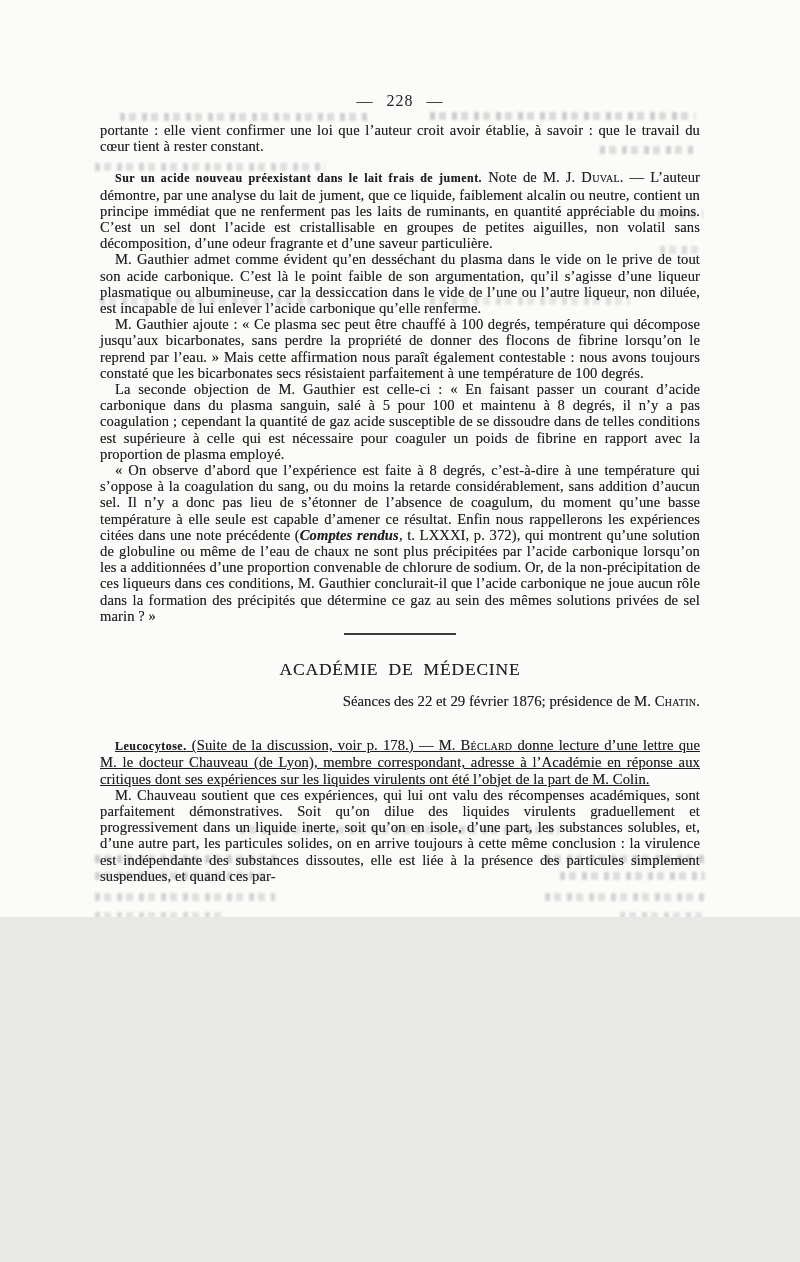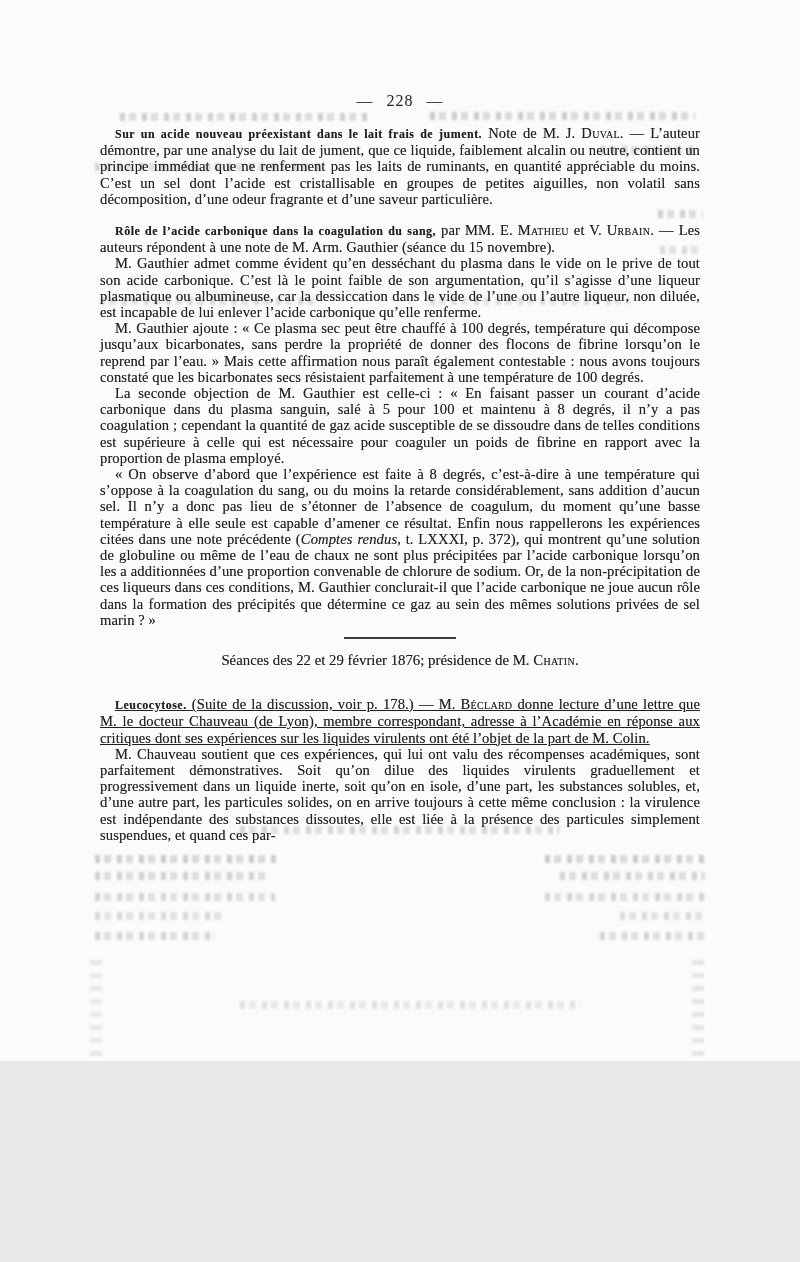--- a/index.html
+++ b/index.html
@@ -1,19 +1,19 @@
 <!DOCTYPE html>
 <html><head>
 <meta charset="utf-8">
 <style>
   html, body { margin: 0; padding: 0; background: #e8e8e6; }
   .page {
     position: relative;
     width: 800px;
-    height: 1061px;
+    height: 917px;
     background: #fbfbf9;
     overflow: hidden;
     font-family: "Liberation Serif", "DejaVu Serif", serif;
     color: #1f1f1f;
   }
   .column {
     position: absolute;
     left: 100px;
     top: 92px;
     width: 600px;
@@ -49,27 +49,27 @@
     margin-top: 24px;
     text-align: center;
     font-size: 17.5px;
     letter-spacing: 0.8px;
     word-spacing: 5px;
     color: #222;
     text-shadow: 0 0 0.4px rgba(25,25,25,0.5);
   }
   .subtitle {
     margin-top: 13px;
-    text-align: center;
+    text-align: right;
     font-size: 14.8px;
     text-shadow: 0 0 0.4px rgba(25,25,25,0.5);
   }
   .r-n { }
   .r-b { font-weight: 700; font-size: 12px; letter-spacing: 0.5px; }
-  .r-i { font-style: italic; }
+  .r-i { font-style: italic; font-weight: bold; }
   .r-sc { font-variant: small-caps; letter-spacing: 0.3px; }
   .ghost {
     position: absolute;
     height: 8px;
     filter: blur(1.1px);
     background: repeating-linear-gradient(90deg,
       rgba(95,95,100,0.55) 0 5px, rgba(95,95,100,0) 5px 9px,
       rgba(95,95,100,0.38) 9px 16px, rgba(95,95,100,0) 16px 22px);
   }
   .ghost-v {
@@ -106,25 +106,26 @@
     <div class="ghost" style="left:95px;top:932px;width:120px;opacity:.45"></div>
     <div class="ghost" style="left:600px;top:932px;width:105px;opacity:.45"></div>
     <div class="ghost" style="left:240px;top:1001px;width:340px;opacity:.3"></div>
     <div class="ghost-v" style="left:692px;top:960px;height:120px;opacity:.35"></div>
     <div class="ghost-v" style="left:90px;top:960px;height:120px;opacity:.3"></div>
   </div>
 
   <div class="column">
     <div class="pagenum">— 228 —</div>
 
+  <p class="para no-indent"><span class="r-n">portante : elle vient confirmer une loi que l’auteur croit avoir établie, à savoir : que le travail du cœur tient à rester constant.</span></p>
       <p class="para sect"><span class="r-b">Sur un acide nouveau préexistant dans le lait frais de jument.</span><span class="r-n"> Note de M. J. </span><span class="r-sc">Duval</span><span class="r-n">. — L’auteur démontre, par une analyse du lait de jument, que ce liquide, faiblement alcalin ou neutre, contient un principe immédiat que ne renferment pas les laits de ruminants, en quantité appréciable du moins. C’est un sel dont l’acide est cristallisable en groupes de petites aiguilles, non volatil sans décomposition, d’une odeur fragrante et d’une saveur particulière.</span></p>
-      <p class="para sect"><span class="r-b">Rôle de l’acide carbonique dans la coagulation du sang,</span><span class="r-n"> par MM. E. </span><span class="r-sc">Mathieu</span><span class="r-n"> et V. </span><span class="r-sc">Urbain</span><span class="r-n">. — Les auteurs répondent à une note de M. Arm. Gauthier (séance du 15 novembre).</span></p>
       <p class="para"><span class="r-n">M. Gauthier admet comme évident qu’en desséchant du plasma dans le vide on le prive de tout son acide carbonique. C’est là le point faible de son argumentation, qu’il s’agisse d’une liqueur plasmatique ou albumineuse, car la dessiccation dans le vide de l’une ou l’autre liqueur, non diluée, est incapable de lui enlever l’acide carbonique qu’elle renferme.</span></p>
       <p class="para"><span class="r-n">M. Gauthier ajoute : « Ce plasma sec peut être chauffé à 100 degrés, température qui décompose jusqu’aux bicarbonates, sans perdre la propriété de donner des flocons de fibrine lorsqu’on le reprend par l’eau. » Mais cette affirmation nous paraît également contestable : nous avons toujours constaté que les bicarbonates secs résistaient parfaitement à une température de 100 degrés.</span></p>
       <p class="para"><span class="r-n">La seconde objection de M. Gauthier est celle-ci : « En faisant passer un courant d’acide carbonique dans du plasma sanguin, salé à 5 pour 100 et maintenu à 8 degrés, il n’y a pas coagulation ; cependant la quantité de gaz acide susceptible de se dissoudre dans de telles conditions est supérieure à celle qui est nécessaire pour coaguler un poids de fibrine en rapport avec la proportion de plasma employé.</span></p>
       <p class="para"><span class="r-n">« On observe d’abord que l’expérience est faite à 8 degrés, c’est-à-dire à une température qui s’oppose à la coagulation du sang, ou du moins la retarde considérablement, sans addition d’aucun sel. Il n’y a donc pas lieu de s’étonner de l’absence de coagulum, du moment qu’une basse température à elle seule est capable d’amener ce résultat. Enfin nous rappellerons les expériences citées dans une note précédente (</span><span class="r-i">Comptes rendus</span><span class="r-n">, t. LXXXI, p. 372), qui montrent qu’une solution de globuline ou même de l’eau de chaux ne sont plus précipitées par l’acide carbonique lorsqu’on les a additionnées d’une proportion convenable de chlorure de sodium. Or, de la non-précipitation de ces liqueurs dans ces conditions, M. Gauthier conclurait-il que l’acide carbonique ne joue aucun rôle dans la formation des précipités que détermine ce gaz au sein des mêmes solutions privées de sel marin ? »</span></p>
       <div class="rule"></div>
+      <div class="title"><span class="r-n">ACADÉMIE DE MÉDECINE</span></div>
       <div class="subtitle"><span class="r-n">Séances des 22 et 29 février 1876; présidence de M. </span><span class="r-sc">Chatin</span><span class="r-n">.</span></div>
       <p class="para sect opening"><span class="r-b">Leucocytose.</span><span class="r-n"> (Suite de la discussion, voir p. 178.) — M. </span><span class="r-sc">Béclard</span><span class="r-n"> donne lecture d’une lettre que M. le docteur Chauveau (de Lyon), membre correspondant, adresse à l’Académie en réponse aux critiques dont ses expériences sur les liquides virulents ont été l’objet de la part de M. Colin.</span></p>
       <p class="para"><span class="r-n">M. Chauveau soutient que ces expériences, qui lui ont valu des récompenses académiques, sont parfaitement démonstratives. Soit qu’on dilue des liquides virulents graduellement et progressivement dans un liquide inerte, soit qu’on en isole, d’une part, les substances solubles, et, d’une autre part, les particules solides, on en arrive toujours à cette même conclusion : la virulence est indépendante des substances dissoutes, elle est liée à la présence des particules simplement suspendues, et quand ces par-</span></p>
     </div>
 
 </div>
 
 </body></html>

